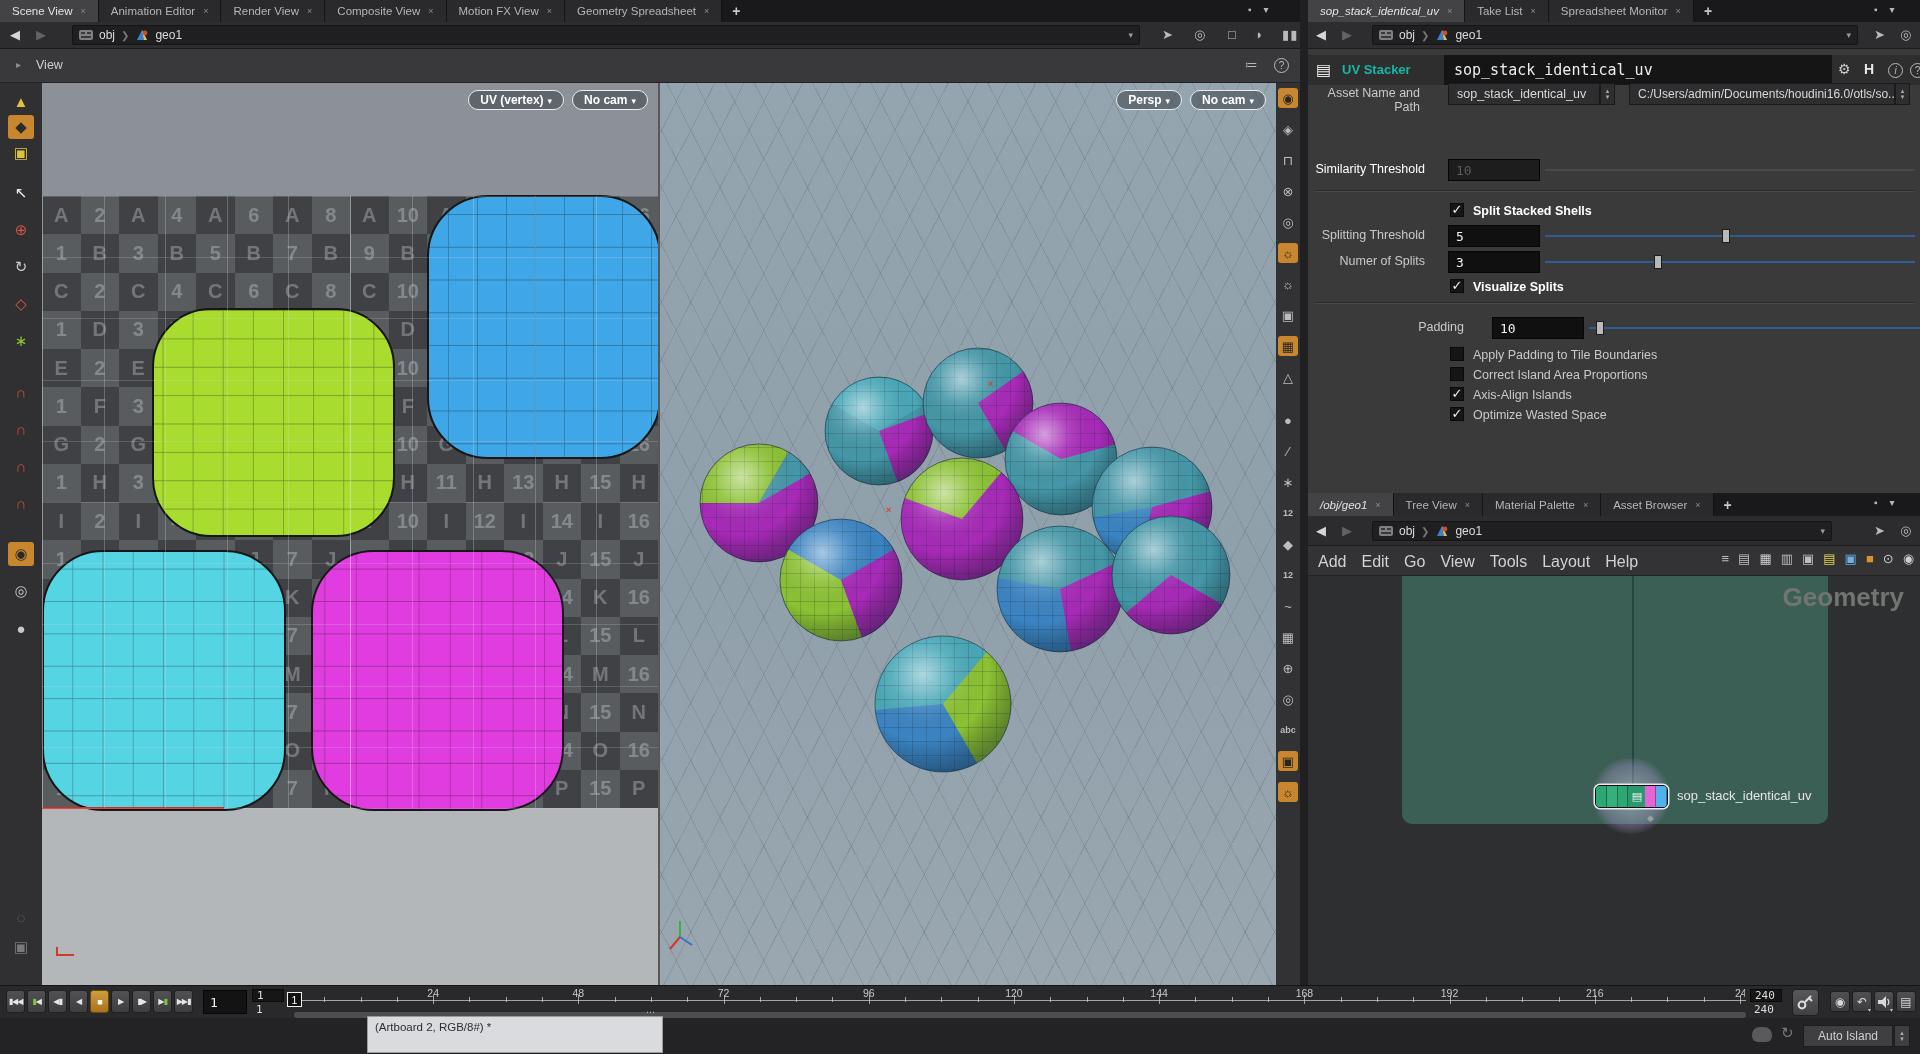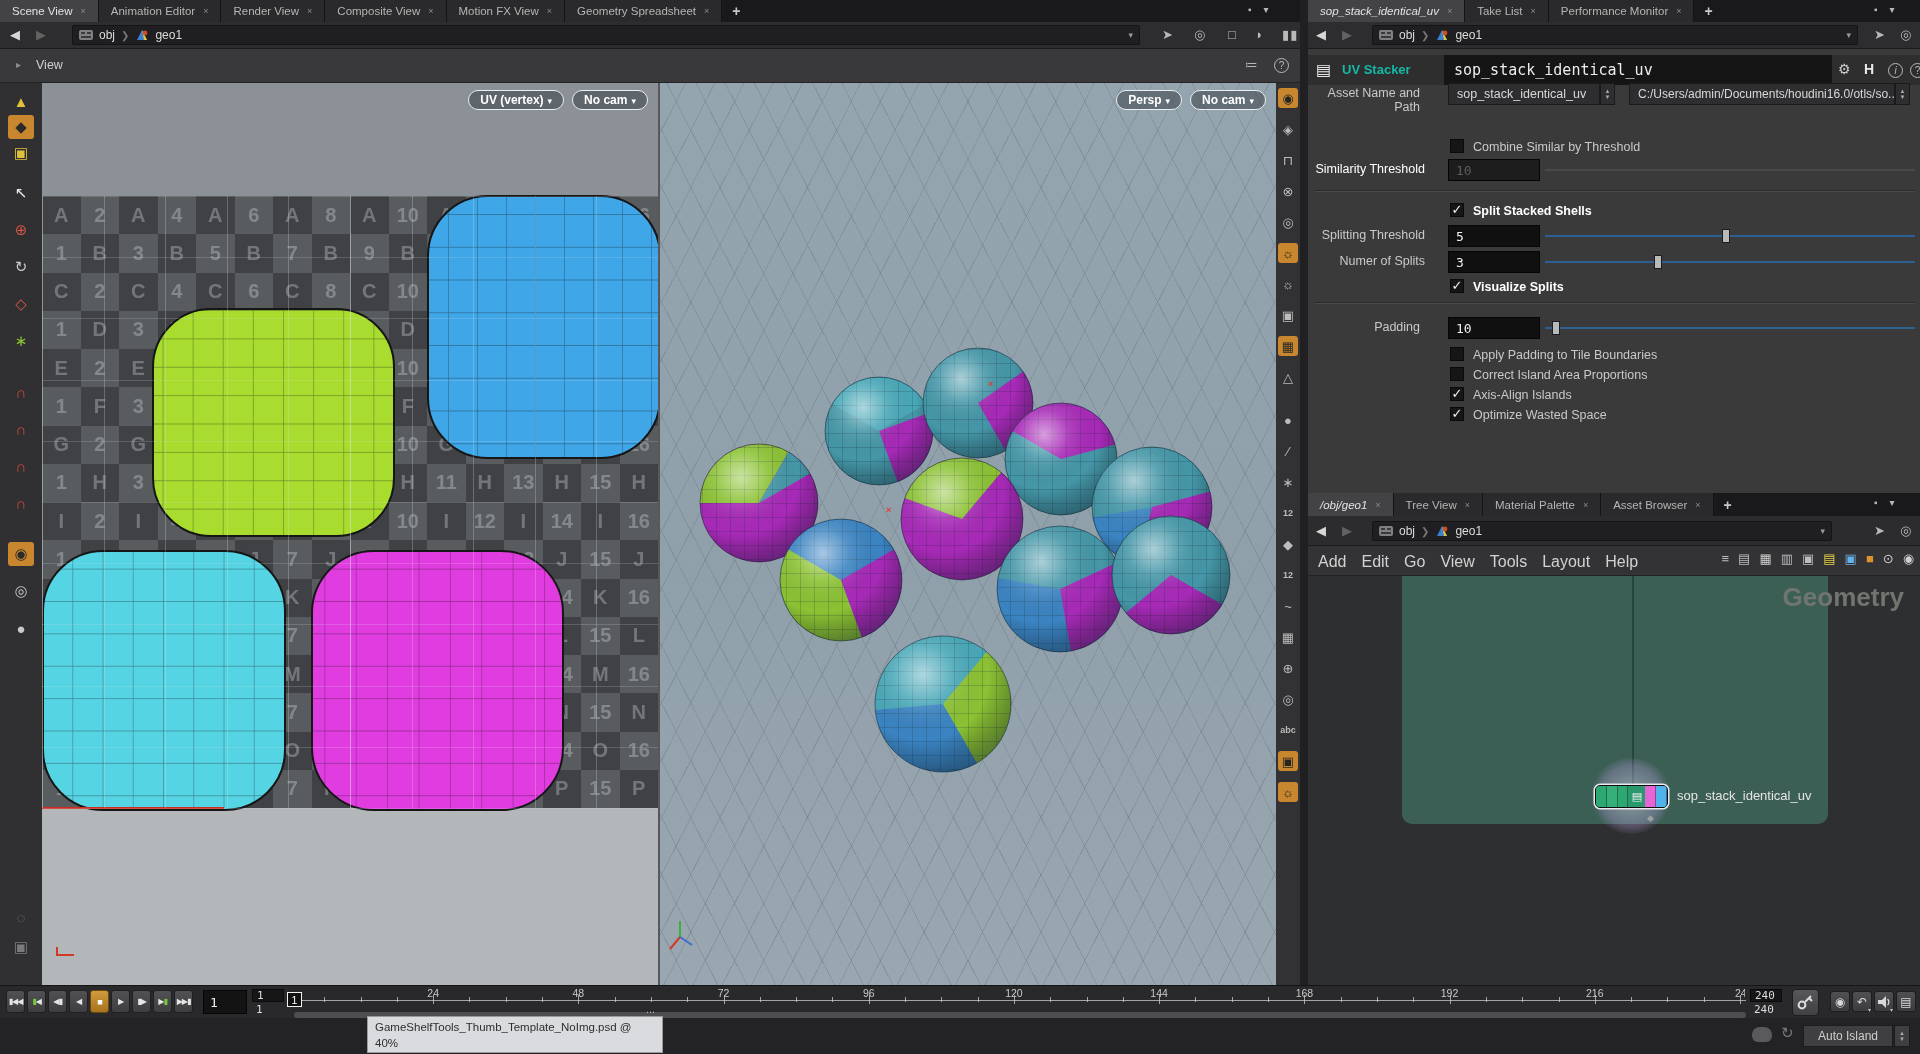--- a/index.html
+++ b/index.html
@@ -726,21 +726,21 @@
     <div class="tabbar" id="right-tabs">
         <div class="tab active italic">
           <span>sop_stack_identical_uv</span>
           <span class="x">×</span>
         </div>
         <div class="tab">
           <span>Take List</span>
           <span class="x">×</span>
         </div>
         <div class="tab">
-          <span>Performance Monitor</span>
+          <span>Spreadsheet Monitor</span>
           <span class="x">×</span>
         </div>
         <div class="tab-plus">+</div>
       </div>
     <div class="winctrl" style="left:566px;">
       <span>▪</span>
       <span>▾</span>
     </div>
 
     <div class="pathbar" style="top:22px;">
@@ -785,24 +785,20 @@
           <span>▼</span>
         </span>
       <span class="pdrop" style="left:321px; width:266px; font-size:12px;">C:/Users/admin/Documents/houdini16.0/otls/so...</span>
       <span class="spin" style="left:587px;">
           <span>▲</span>
           <span>▼</span>
         </span>
     </div>
 
 
-    <div class="prow" style="top:136px;">
-      <span class="pcheck"></span>
-      <span class="pchecklabel">Combine Similar by Threshold</span>
-    </div>
 
     <div class="prow" style="top:158px;">
       <span class="plabel dis" style="width:125px; left:-8px;">Similarity Threshold</span>
       <span class="pfield dis">10</span>
       <span class="ptrack dim"></span>
     </div>
 
     <div class="pdivider" style="top:190px;"></div>
 
     <div class="prow" style="top:200px;">
@@ -830,21 +826,21 @@
 
     <div class="prow" style="top:276px;">
       <span class="pcheck">
           <span class="ch">✓</span>
         </span>
       <span class="pchecklabel boldw">Visualize Splits</span>
     </div>
 
     <div class="pdivider" style="top:302px;"></div>
 
-    <div class="prow" style="top:316px;">
+    <div class="prow" style="top:316px;margin-left:44px;">
       <span class="plabel">Padding</span>
       <span class="pfield">10</span>
       <span class="ptrack">
           <span class="phandle" style="left: 7px;"></span>
         </span>
     </div>
 
     <div class="prow" style="top:364px;">
       <span class="pcheck"></span>
       <span class="pchecklabel">Correct Island Area Proportions</span>
@@ -1070,21 +1066,20 @@
           <polygon points="0,4 4,4 8,0 8,12 4,8 0,8" fill="#d8d8d8"></polygon>
           <path d="M9.5 3 A4 4 0 0 1 9.5 9" stroke="#d8d8d8" fill="none" stroke-width="1.3"></path>
         </svg>
       <span class="pb-sub">▾</span>
     </div>
     <div class="pb-btn" style="left:1896px;">▤</div>
   </div>
 
   <div id="bottom-strip">
     <div id="tooltip">
-      <div>GameShelfTools_Thumb_Template_NoImg.psd @ 40%</div>
       <div>(Artboard 2, RGB/8#) *</div>
     </div>
     <div id="brain-ic"></div>
     <div id="refresh-ic">↻</div>
     <div id="auto-update">Auto Island</div>
     <div id="au-spin">
         <span>▲</span>
         <span>▼</span>
       </div>
   </div>

